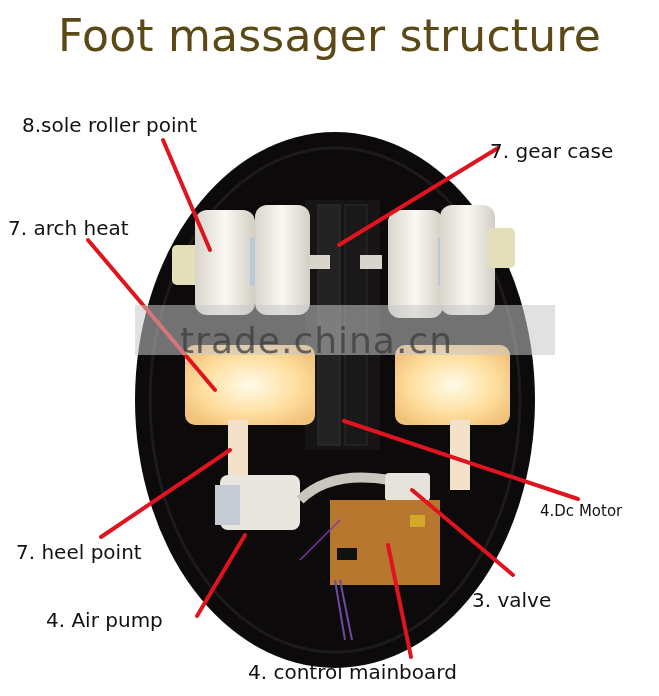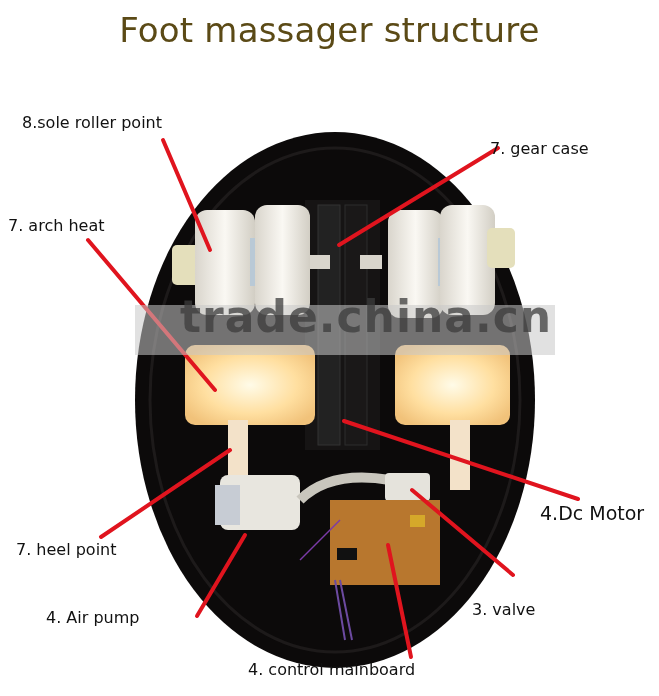--- a/index.html
+++ b/index.html
@@ -1,25 +1,25 @@
 <!DOCTYPE html>
 <html><head>
 <meta charset="utf-8">
 <style>
   html, body { margin: 0; padding: 0; background: #ffffff; }
   body { width: 659px; height: 696px; position: relative; overflow: hidden;
          font-family: "DejaVu Sans", sans-serif; }
   .title { position: absolute; left: 0; right: 0; top: 10px; text-align: center;
-           font-size: 34px; color: #5b4a16; letter-spacing: 0.2px; }
-  .label { position: absolute; font-size: 16px; color: #111; white-space: nowrap; line-height: 1; }
+           font-size: 44px; color: #5b4a16; letter-spacing: 0.2px; }
+  .label { position: absolute; font-size: 20px; color: #111; white-space: nowrap; line-height: 1; }
   svg.scene { position: absolute; left: 0; top: 0; }
   .watermark-band { position: absolute; left: 135px; top: 305px; width: 420px; height: 50px;
                     background: rgba(200,200,200,0.55); }
-  .watermark { position: absolute; left: 180px; top: 291px; font-size: 44px; color: rgba(60,60,60,0.75);
-               letter-spacing: 1px; font-weight: bold; }
+  .watermark { position: absolute; left: 180px; top: 320px; font-size: 36px; color: rgba(60,60,60,0.75);
+               letter-spacing: 1px; }
 </style>
 </head>
 <body>
 
 <div class="title">Foot massager structure</div>
 
 <svg class="scene" width="659" height="696" viewBox="0 0 659 696">
   <defs>
     <radialGradient id="glow" cx="50%" cy="50%" r="60%">
       <stop offset="0%" stop-color="#fffbe8"></stop>
@@ -91,17 +91,17 @@
     <line x1="388" y1="545" x2="411" y2="657"></line>
   </g>
 </svg>
 
 <div class="watermark-band"></div>
 <div class="watermark">trade.china.cn</div>
 
 <div class="label" style="left:22px; top:115px;">8.sole roller point</div>
 <div class="label" style="left:8px; top:218px;">7. arch heat</div>
 <div class="label" style="left:490px; top:141px;">7. gear case</div>
-<div class="label" style="left:540px; top:504px; font-size:19px;">4.Dc Motor</div>
-<div class="label" style="left:472px; top:590px;margin-top:12px;">3. valve</div>
+<div class="label" style="left:540px; top:504px; font-size:15px;">4.Dc Motor</div>
+<div class="label" style="left:472px; top:590px;">3. valve</div>
 <div class="label" style="left:16px; top:542px;">7. heel point</div>
 <div class="label" style="left:46px; top:610px;">4. Air pump</div>
 <div class="label" style="left:248px; top:662px;">4. control  mainboard</div>
 
 </body></html>

